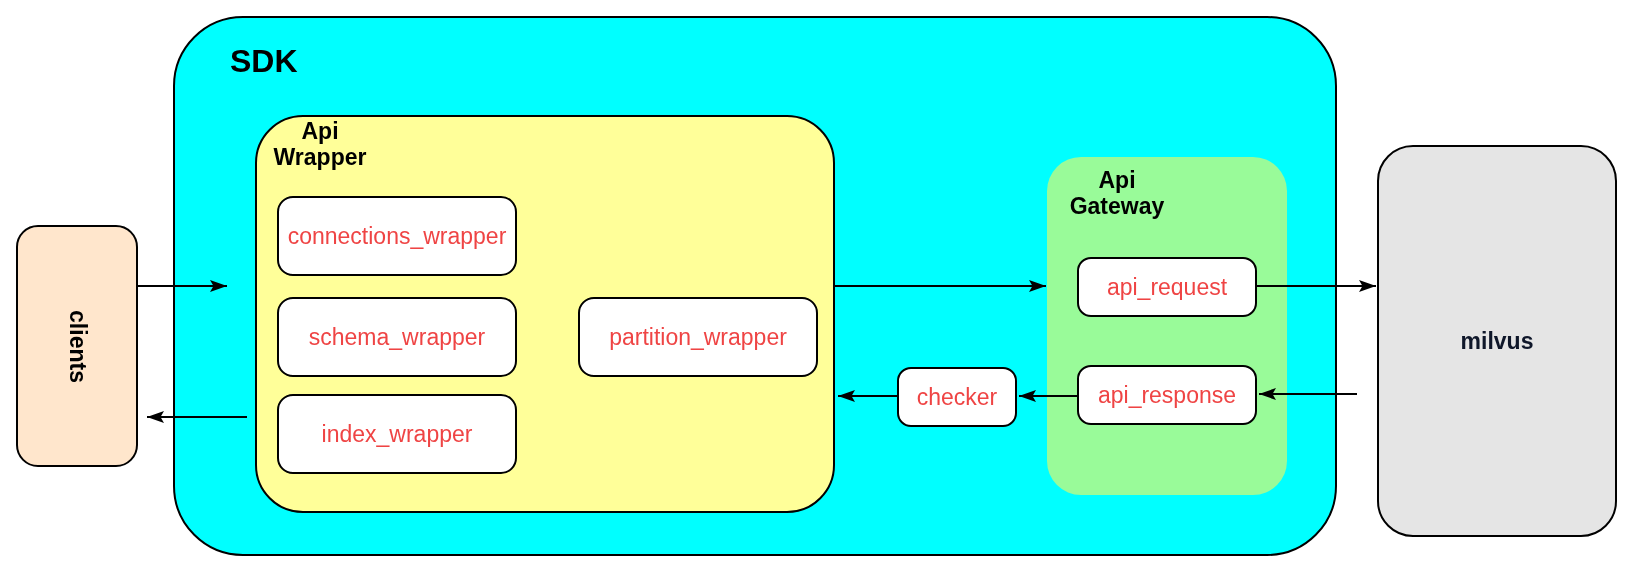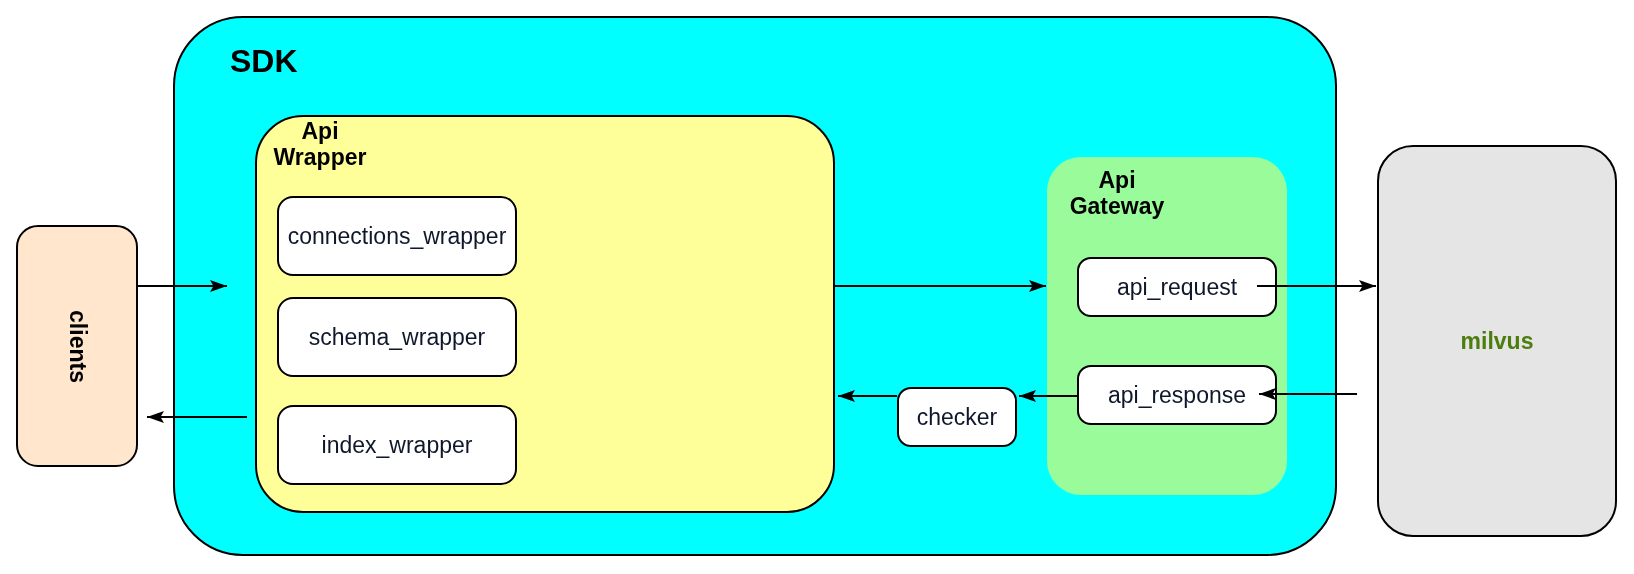--- a/index.html
+++ b/index.html
@@ -69,37 +69,37 @@
   }
   .clients .rot {
     transform: rotate(90deg);
     font-size: 23px; font-weight: bold; color: #000;
     white-space: nowrap;
   }
   .milvus {
     left: 1377px; top: 145px; width: 240px; height: 392px;
     background: #E5E5E5;
     border-radius: 36px;
-    font-size: 23px; font-weight: bold; color: #4d7c0f;
+    font-size: 23px; font-weight: bold; color: #0f172a;
   }
   
   .node {
     background: #ffffff;
     border-radius: 16px;
-    font-size: 23px; color: #0f172a;
+    font-size: 23px; color: #ef4444;
     text-align: center;
   }
   .module { width: 240px; height: 80px; }
   .col-l { left: 277px; }
   .col-r { left: 578px; }
   .row-1 { top: 196px; }
   .row-2 { top: 297px; justify-content: center; }
-  .row-3 { top: 405px; }
-  .checker  { left: 897px;  top: 367px; width: 120px; height: 60px; border-radius: 14px; margin-top: 20px; }
-  .api-node { left: 1077px; width: 200px; height: 60px; border-radius: 14px; }
+  .row-3 { top: 394px; }
+  .checker  { left: 897px;  top: 367px; width: 120px; height: 60px; border-radius: 14px; }
+  .api-node { left: 1077px; width: 180px; height: 60px; border-radius: 14px; }
   .api-request  { top: 257px; }
   .api-response { top: 365px; }
   
   #arrows {
     position: absolute;
     left: 0; top: 0;
     pointer-events: none;
   }
   #arrows line {
     stroke: #000;
@@ -116,20 +116,23 @@
 
   <div class="box api-wrapper"></div>
   <div class="api-wrapper-label">Api
 Wrapper</div>
 
   <div class="box node module col-l row-1 center">
     <span>connections_wrapper</span>
   </div>
   <div class="box node module col-l row-2 center">
     <span>schema_wrapper</span>
+  </div>
+  <div class="box node module col-r row-2 center">
+    <span>partition_wrapper</span>
   </div>
   <div class="box node module col-l row-3 center">
     <span>index_wrapper</span>
   </div>
 
   <div class="box node checker center">
     <span>checker</span>
   </div>
 
   <div class="box api-gateway"></div>

